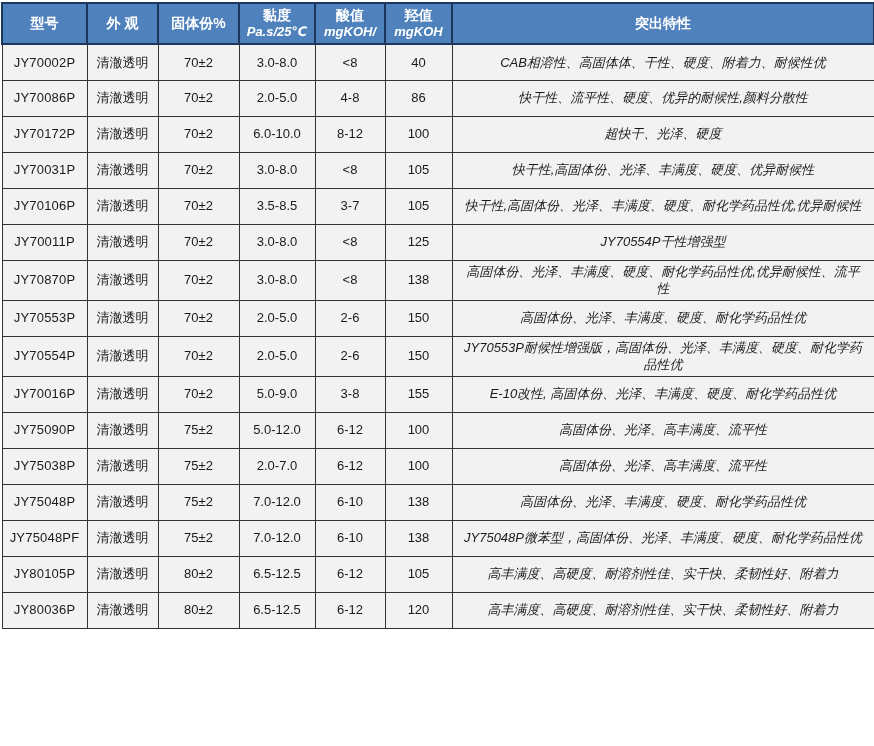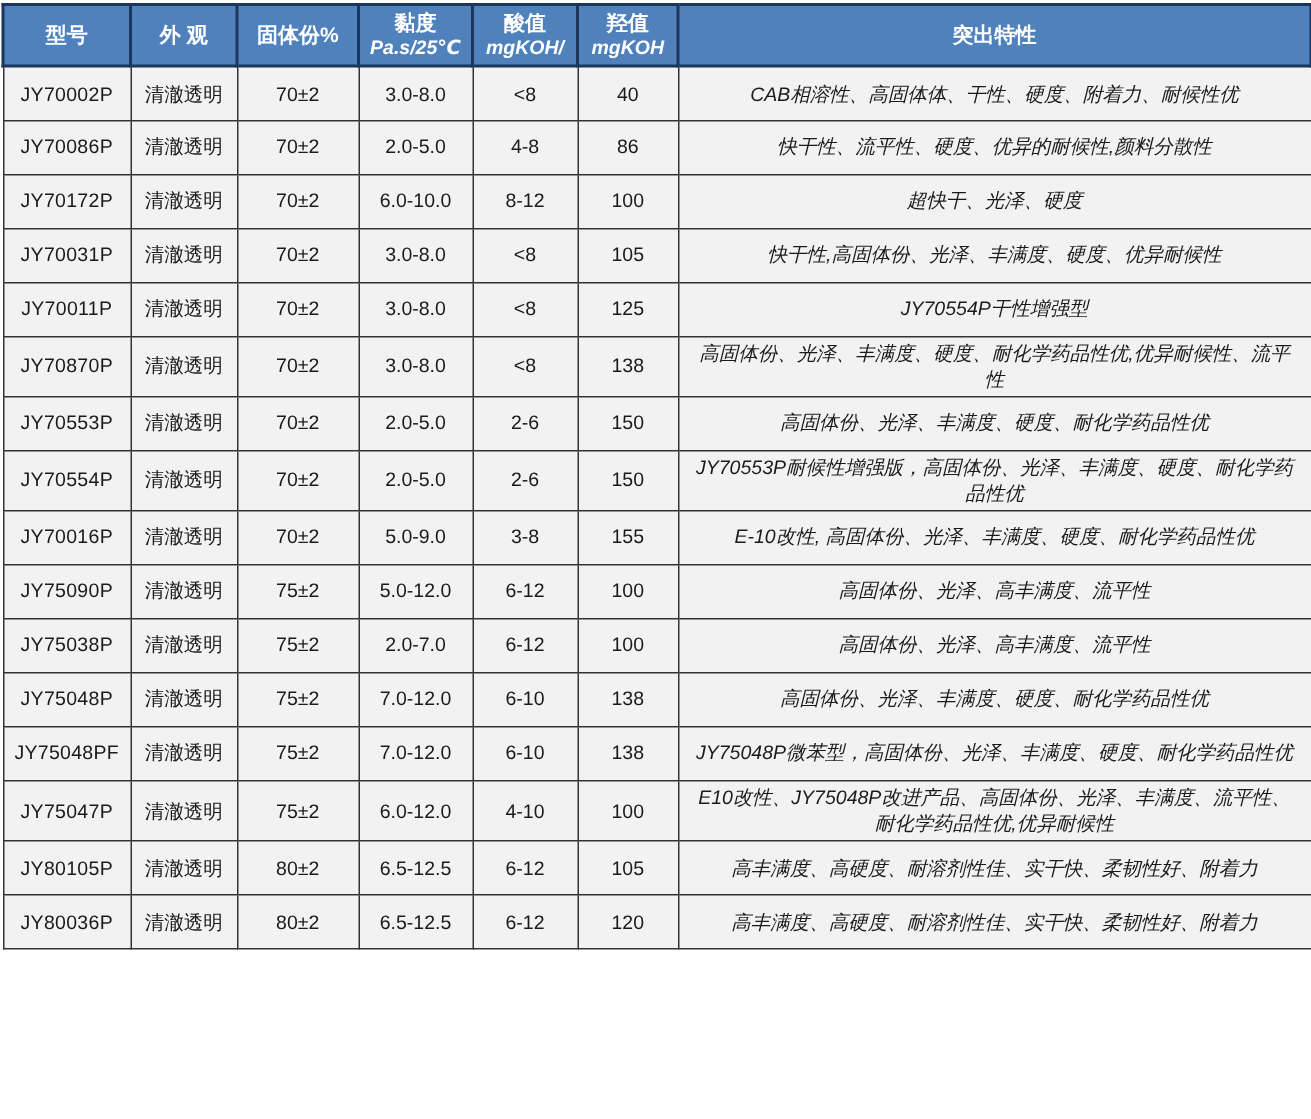--- a/index.html
+++ b/index.html
@@ -134,20 +134,29 @@
         <tr>
           <td class="model-col">JY70031P</td>
           <td>清澈透明</td>
           <td>70±2</td>
           <td>3.0-8.0</td>
           <td>&lt;8</td>
           <td>105</td>
           <td class="features-col">快干性,高固体份、光泽、丰满度、硬度、优异耐候性</td>
         </tr>
         <tr>
+          <td class="model-col">JY70106P</td>
+          <td>清澈透明</td>
+          <td>70±2</td>
+          <td>3.5-8.5</td>
+          <td>3-7</td>
+          <td>105</td>
+          <td class="features-col">快干性,高固体份、光泽、丰满度、硬度、耐化学药品性优,优异耐候性</td>
+        </tr>
+        <tr>
           <td class="model-col">JY70011P</td>
           <td>清澈透明</td>
           <td>70±2</td>
           <td>3.0-8.0</td>
           <td>&lt;8</td>
           <td>125</td>
           <td class="features-col">JY70554P干性增强型</td>
         </tr>
         <tr>
           <td class="model-col">JY70870P</td>
@@ -213,29 +222,20 @@
           <td class="features-col">高固体份、光泽、丰满度、硬度、耐化学药品性优</td>
         </tr>
         <tr>
           <td class="model-col">JY75048PF</td>
           <td>清澈透明</td>
           <td>75±2</td>
           <td>7.0-12.0</td>
           <td>6-10</td>
           <td>138</td>
           <td class="features-col">JY75048P微苯型，高固体份、光泽、丰满度、硬度、耐化学药品性优</td>
-        </tr>
-        <tr>
-          <td class="model-col">JY75047P</td>
-          <td>清澈透明</td>
-          <td>75±2</td>
-          <td>6.0-12.0</td>
-          <td>4-10</td>
-          <td>100</td>
-          <td class="features-col">E10改性、JY75048P改进产品、高固体份、光泽、丰满度、流平性、耐化学药品性优,优异耐候性</td>
         </tr>
         <tr>
           <td class="model-col">JY80105P</td>
           <td>清澈透明</td>
           <td>80±2</td>
           <td>6.5-12.5</td>
           <td>6-12</td>
           <td>105</td>
           <td class="features-col">高丰满度、高硬度、耐溶剂性佳、实干快、柔韧性好、附着力</td>
         </tr>

